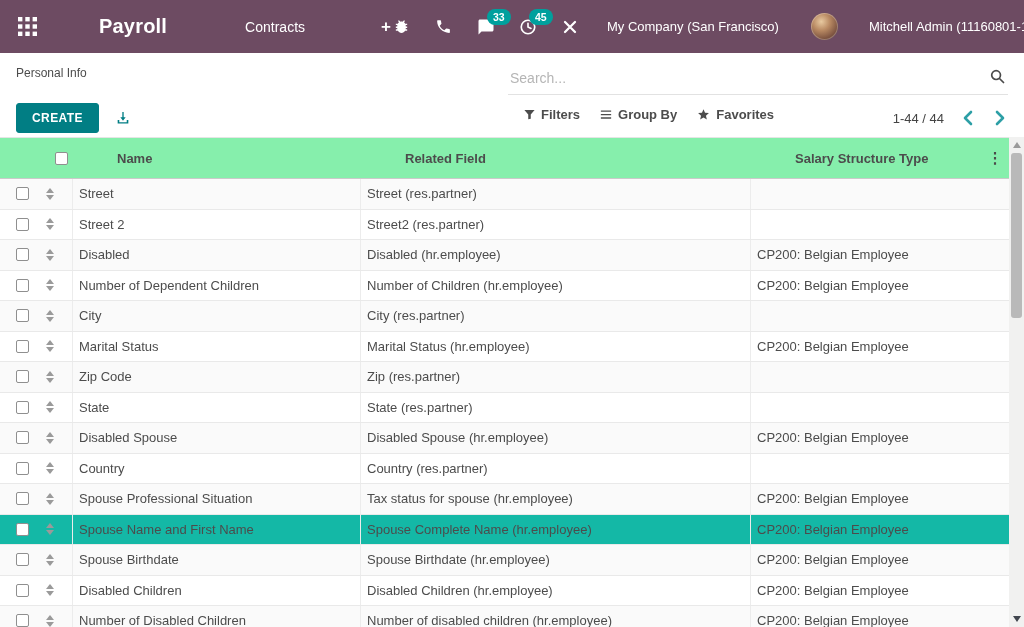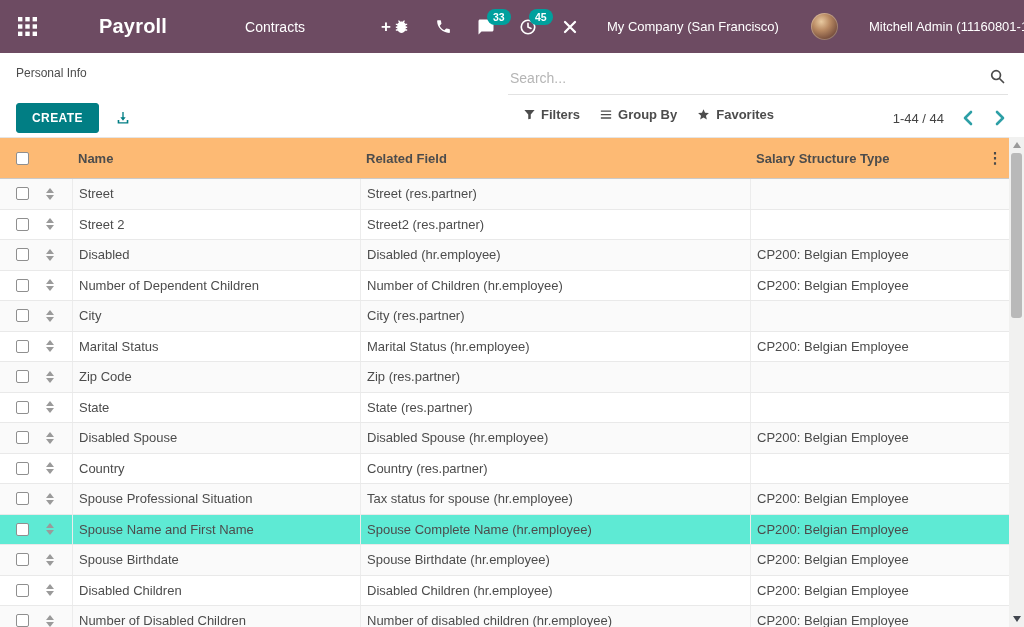--- a/index.html
+++ b/index.html
@@ -51,29 +51,29 @@
   .cp-tool{display:flex;align-items:center;gap:6px;font-size:13px;font-weight:700;
            color:#4c4c4c;cursor:pointer;background:none;border:none;
            font-family:"Liberation Sans",sans-serif;}
   .cp-right{margin-left:auto;display:flex;align-items:center;gap:16px;}
   .pager-text{font-size:13px;color:#444;}
   .pager-btn{background:none;border:none;cursor:pointer;display:flex;align-items:center;padding:2px;}
 
   
   .list-header{display:grid;grid-template-columns:40px 32px 288px 390px 1fr 44px;
                height:42px;align-items:center;border-top:1px solid #e5e5e5;
-               border-bottom:1px solid #cacaca;background:#fdba74;}
+               border-bottom:1px solid #cacaca;background:#86efac;padding-left:39px;}
   .list-header .col-label{font-size:13px;font-weight:700;color:#4c4c4c;padding-left:6px;
                           cursor:pointer;}
   .list-header .dots{font-size:15px;font-weight:700;color:#4a4a4a;text-align:center;
                      padding-right:14px;cursor:pointer;}
   .list-row{display:grid;grid-template-columns:40px 32px 288px 390px 1fr;height:30.5px;
             align-items:center;border-bottom:1px solid var(--row_border);cursor:pointer;}
   .list-row:nth-child(odd){background:#fafafa;}
-  .list-row.highlighted{background:#5eead4;}
+  .list-row.highlighted{background:#14b8a6;}
   .cell{font-size:13px;color:var(--cell_text);white-space:nowrap;overflow:hidden;
         text-overflow:ellipsis;padding-left:6px;height:100%;display:flex;align-items:center;}
   .cell.sel{justify-content:flex-start;padding-left:16px;}
   .cell.bordered{border-left:1px solid #ececec;}
   input[type=checkbox]{appearance:none;-webkit-appearance:none;width:13px;height:13px;
         border:1px solid #8f8f8f;border-radius:2px;background:#fff;cursor:pointer;}
   .drag{display:inline-flex;flex-direction:column;gap:2px;align-items:center;cursor:grab;}
   .drag i{display:block;width:0;height:0;}
   .drag .t-up{border-left:4px solid transparent;border-right:4px solid transparent;
               border-bottom:5px solid #9a9a9a;}

